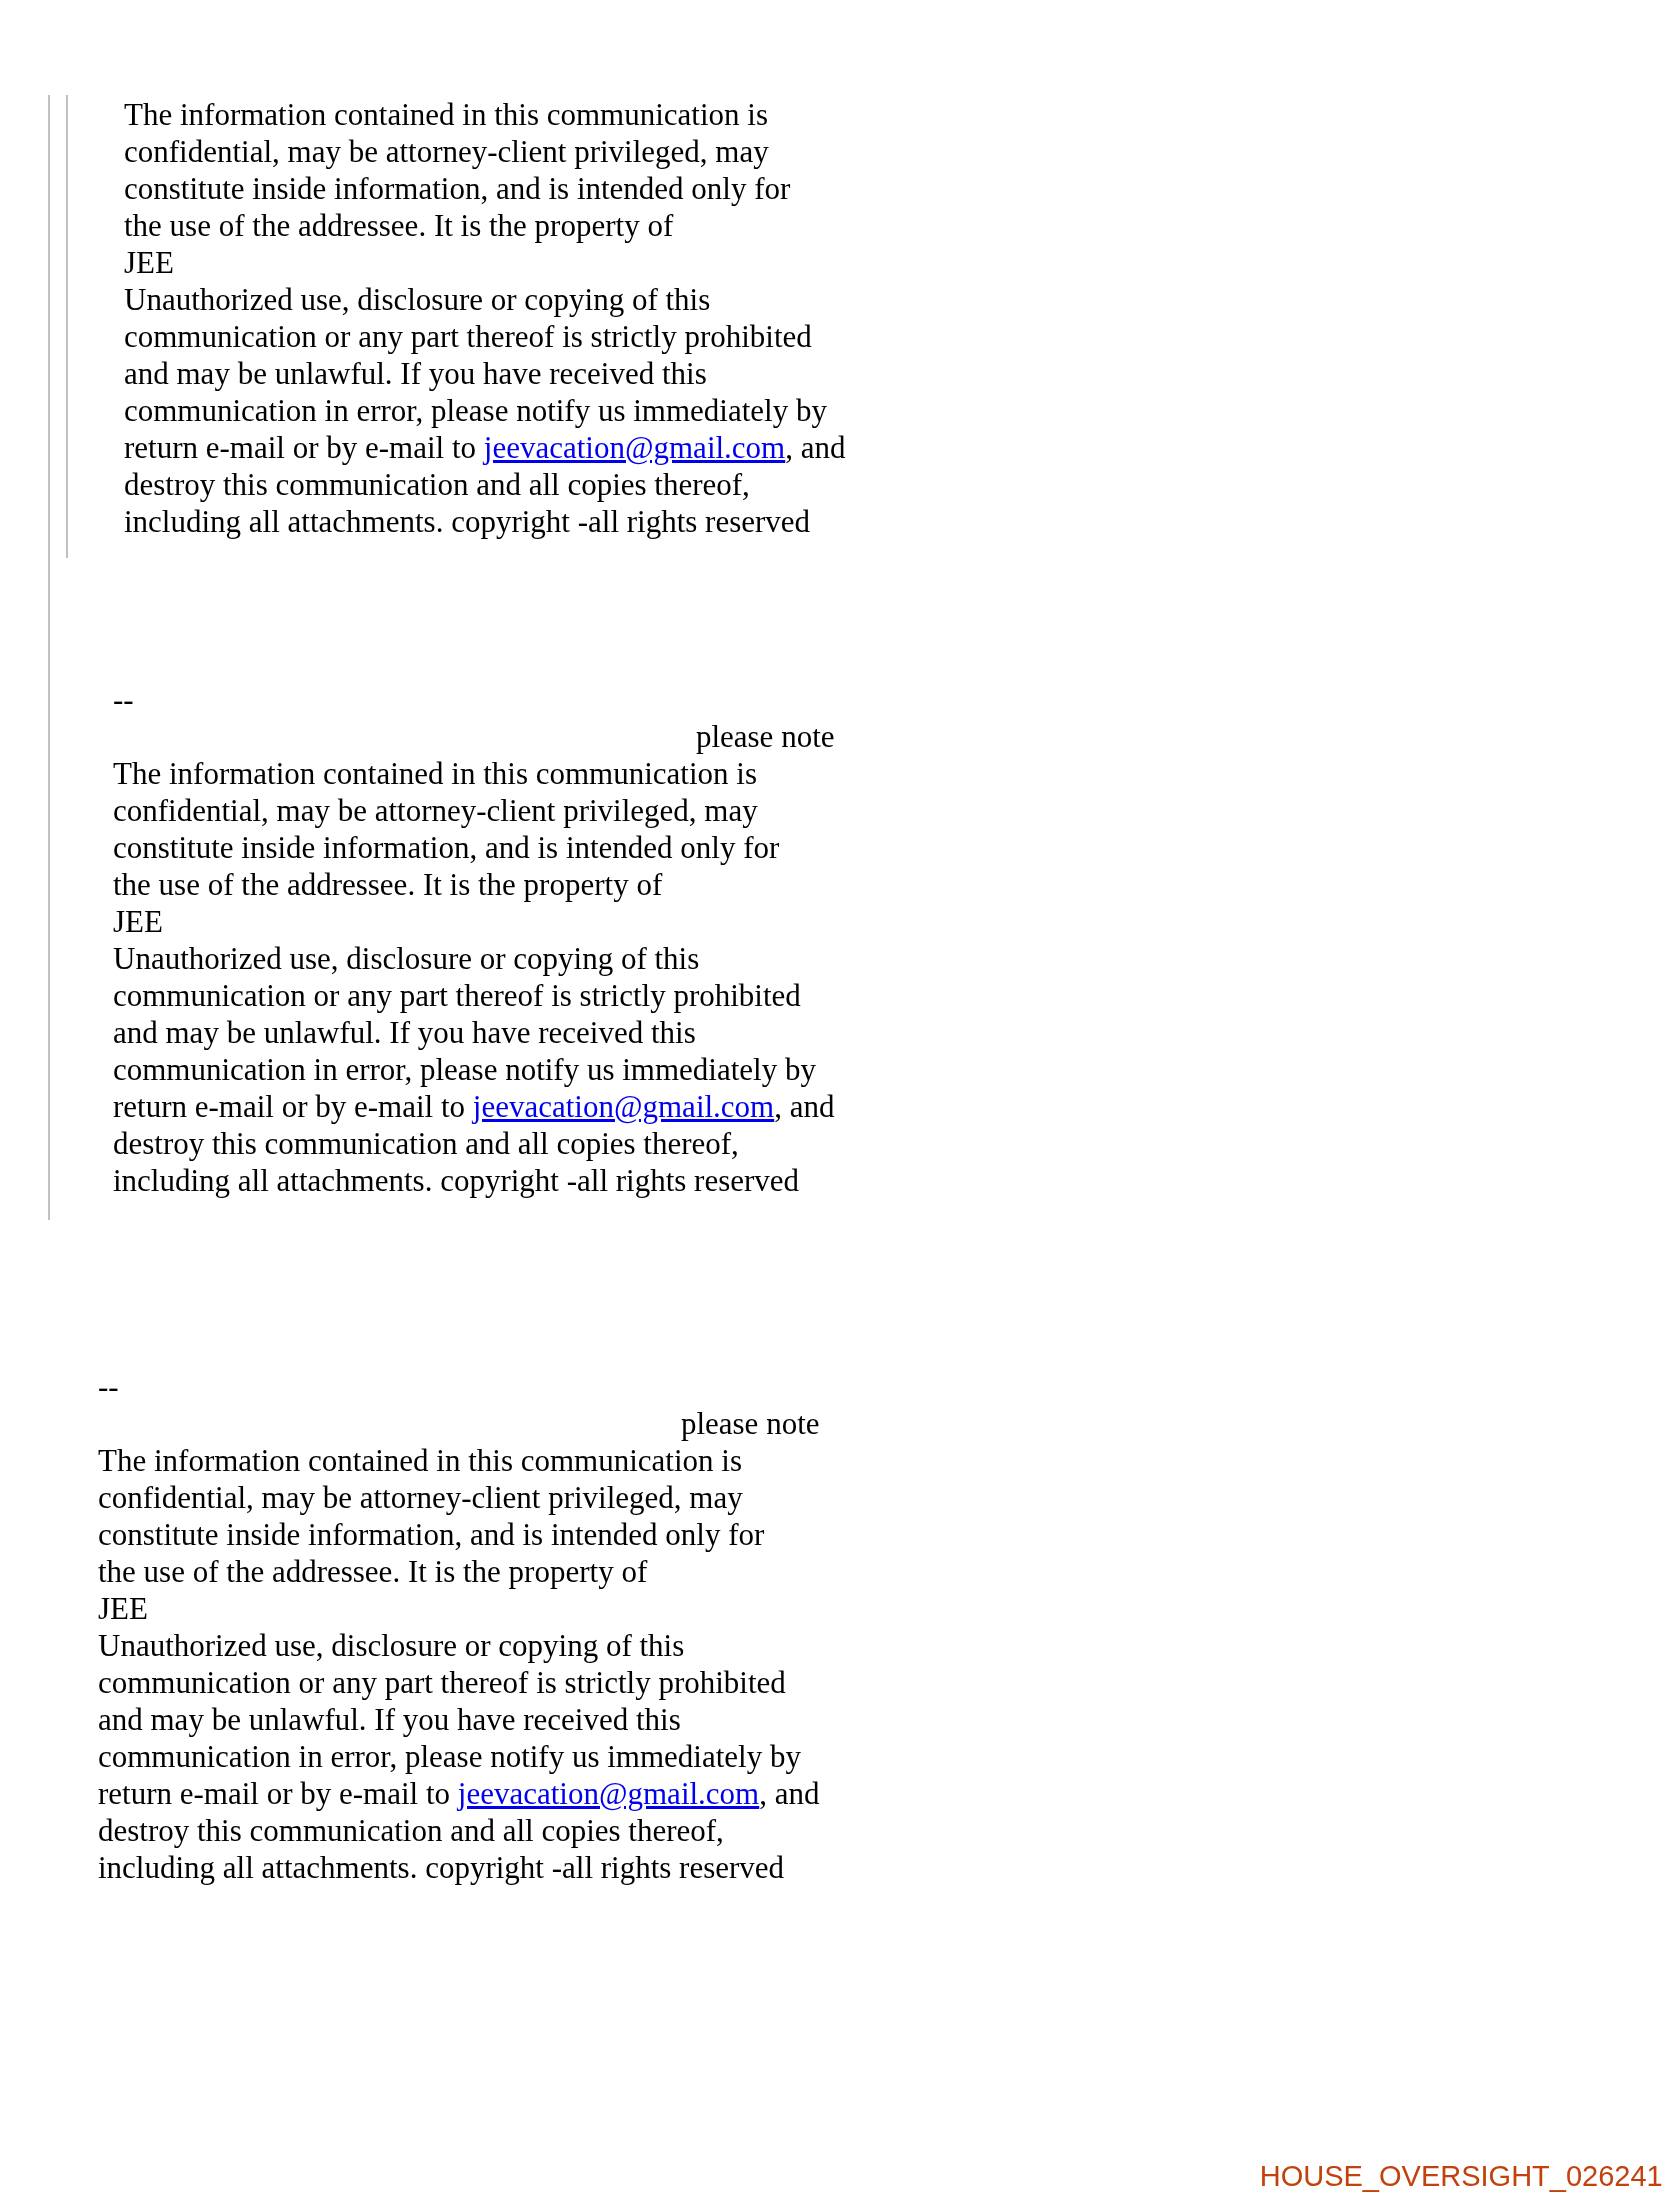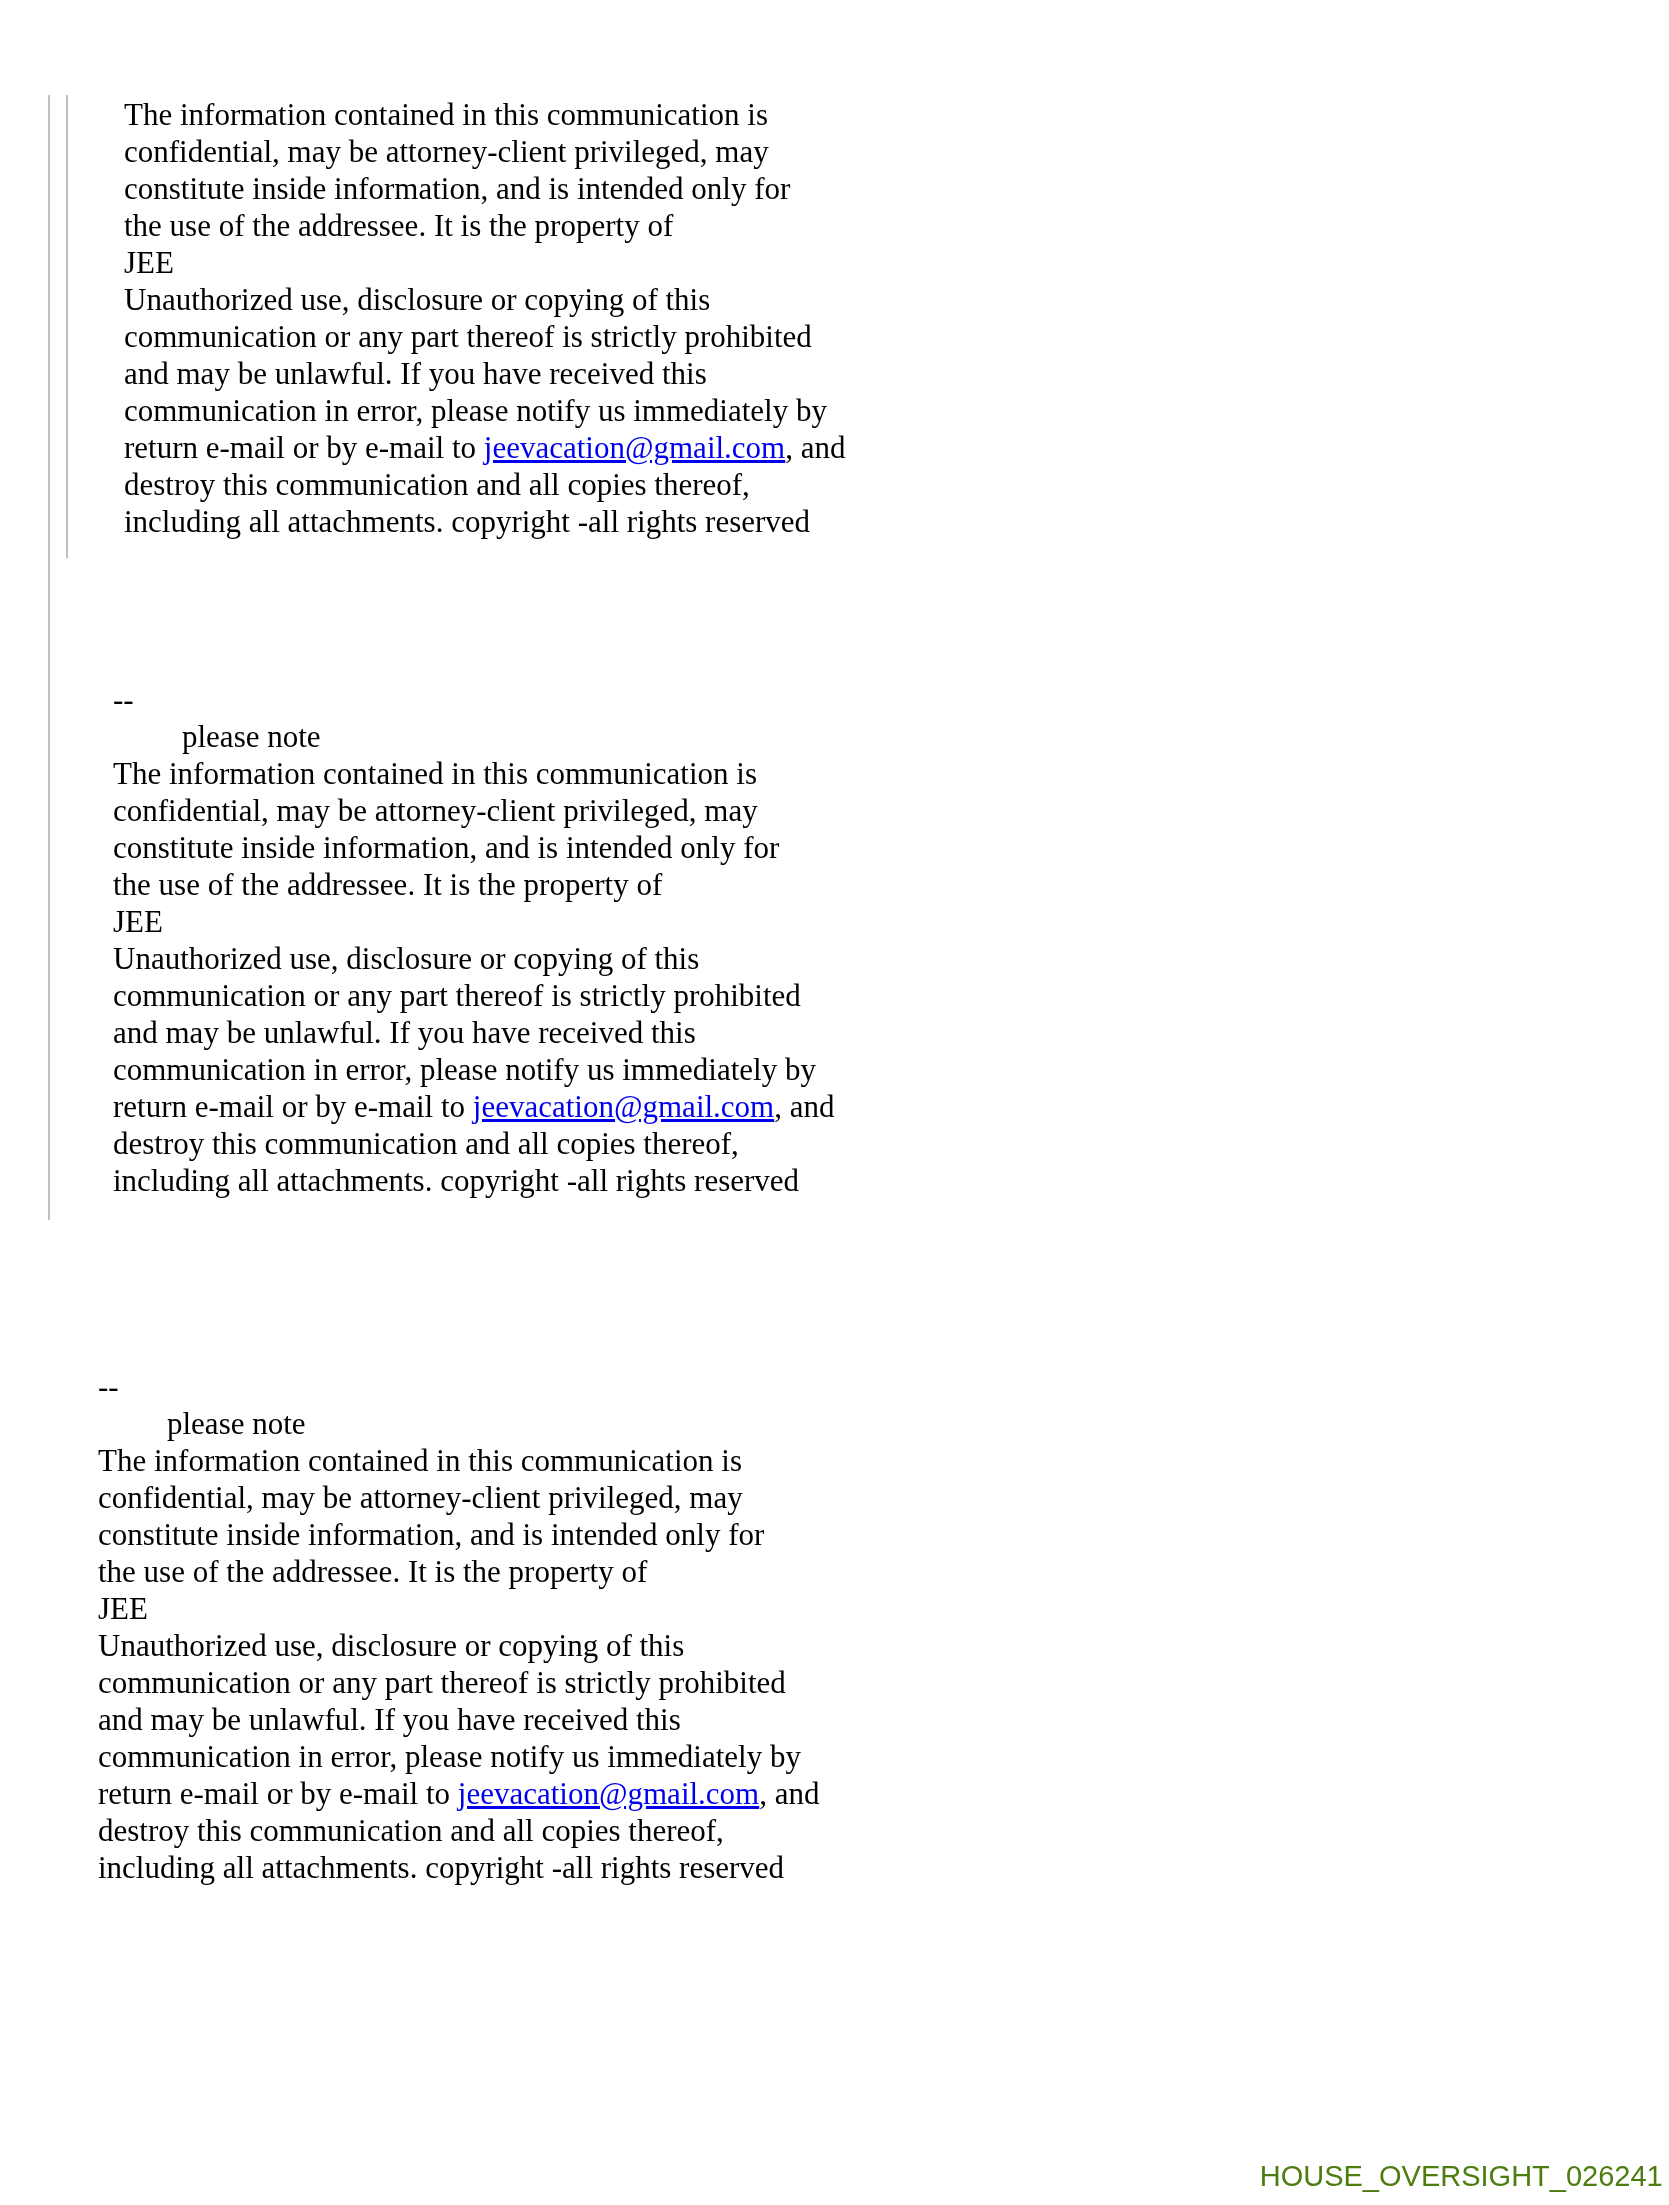--- a/index.html
+++ b/index.html
@@ -27,33 +27,33 @@
     font-family: "Liberation Serif", serif;
     font-size: 31px;
     line-height: 37px;
     color: #000000;
     white-space: nowrap;
   }
   #block-1 { left: 124px; top: 96px;  }
   #block-2 { left: 113px; top: 681px; }
   #block-3 { left: 98px; top: 1368px; }
   .line { height: 37px; }
-  .note-line { text-indent: 69px; }
+  .note-line { text-indent: 69px; text-align: right; }
   .email-link {
     color: #0000ee;
     text-decoration: underline;
     cursor: pointer;
   }
   #bates {
     position: absolute;
     right: 18.3px;
     top: 2160px;
     font-family: "Liberation Sans", sans-serif;
     font-size: 29px;
-    color: #4d7c0f;
+    color: #c2410c;
     white-space: nowrap;
   }
 </style>
 </head>
 <body>
 
 <div id="page" style="background: rgb(255, 255, 255);">
   <div class="vbar" id="bar-outer" style="background: rgb(192, 192, 192);"></div>
   <div class="vbar" id="bar-inner" style="background: rgb(192, 192, 192);"></div>
 

